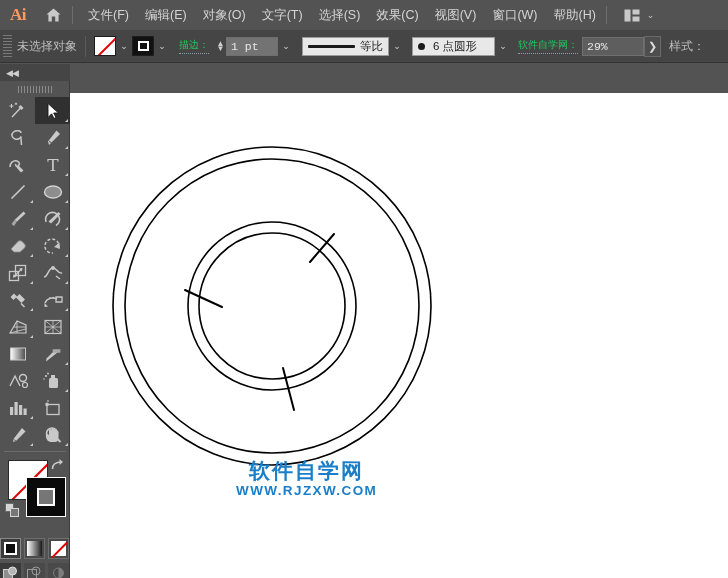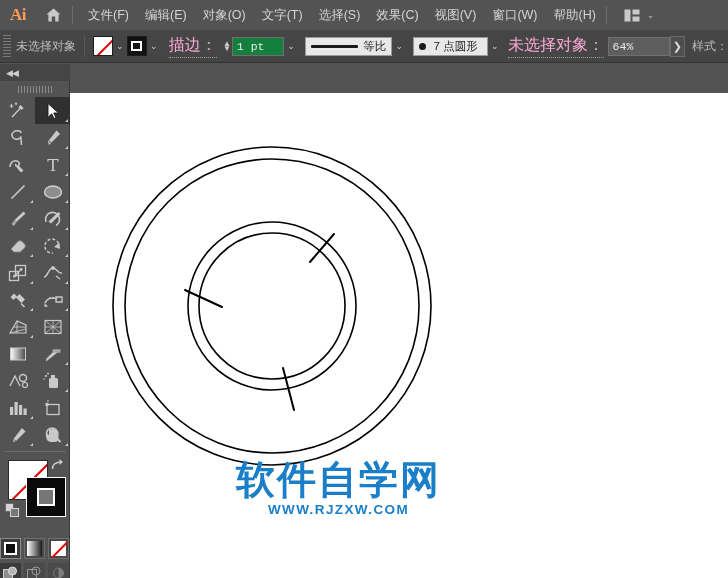--- a/index.html
+++ b/index.html
@@ -72,29 +72,29 @@
     display: flex; align-items: center; justify-content: center;
   }
   .stroke-inner {
     width: 11px; height: 10px; border: 2px solid #fff; background: #111;
   }
   .dd-arrow {
     width: 16px; height: 20px; display: flex; align-items: center; justify-content: center;
     color: #d0d0d0; font-size: 9px;
   }
   .cb-link {
-    color: #f9a8d4; font-size: 16px; white-space: nowrap;
+    color: #22c55e; font-size: 10px; white-space: nowrap;
     border-bottom: 1px dotted #8e9bab; padding-bottom: 1px;
   }
   .spinner {
     display: flex; flex-direction: column; align-items: center; justify-content: center;
     width: 11px; height: 20px; color: #cfcfcf; line-height: 0.66; font-size: 8px;
   }
   .num-field {
-    height: 19px; min-width: 52px; background: #15803d;
+    height: 19px; min-width: 52px; background: #737373;
     border: 1px solid #6f6f6f;
     color: #e8e8e8; font-size: 11.5px;
     font-family: "Liberation Mono", "DejaVu Sans Mono", monospace;
     display: flex; align-items: center; padding: 0 4px;
   }
   .wide-field {
     height: 19px; background: #e8e8e8; border: 1px solid #9a9a9a;
     display: flex; align-items: center; padding: 0 5px;
     color: #222; font-size: 11.5px; white-space: nowrap; gap: 5px;
   }
@@ -211,21 +211,21 @@
     position: absolute; left: 70px; top: 93px; width: 658px; height: 485px;
     background: #ffffff; overflow: hidden;
   }
   .art { position: absolute; left: 0; top: 0; }
   .watermark {
     position: absolute; left: 166px; top: 367px;
     display: flex; flex-direction: column; align-items: center;
     pointer-events: none;
   }
   .wm-cn {
-    font-size: 39px; font-weight: bold; color: #1a7fc8;
+    font-size: 21px; font-weight: bold; color: #1a7fc8;
     font-family: "DejaVu Sans", sans-serif;
     letter-spacing: 2px; line-height: 1.05; text-align: right;
   }
   .wm-url {
     font-size: 13.5px; font-weight: bold; color: #1a7fc8;
     letter-spacing: 1.4px; margin-top: 1px;
     font-family: "Liberation Sans", sans-serif;
   }
 </style>
 </head>
@@ -291,28 +291,28 @@
     <div style="width:8px"></div>
     <div class="wide-field" style="width:87px">
       <span class="profile-line"></span>
       <span>等比</span>
     </div>
     <div class="dd-arrow">⌄</div>
 
     <div style="width:7px"></div>
     <div class="wide-field" style="width:83px; justify-content:flex-start; gap:8px;">
       <span class="brush-dot"></span>
-      <span>7 点圆形</span>
+      <span>6 点圆形</span>
     </div>
     <div class="dd-arrow">⌄</div>
 
     <div style="width:7px"></div>
-    <div class="cb-link">未选择对象：</div>
+    <div class="cb-link">软件自学网：</div>
     <div style="width:4px"></div>
-    <div class="opacity-field">64%</div>
+    <div class="opacity-field">29%</div>
     <div class="opacity-arrow">❯</div>
 
     <div style="width:8px"></div>
     <div class="cb-label">样式：</div>
   </div>
 
   <div class="collapse-btn">
     <span class="chevs">◀◀</span>
   </div>
 

